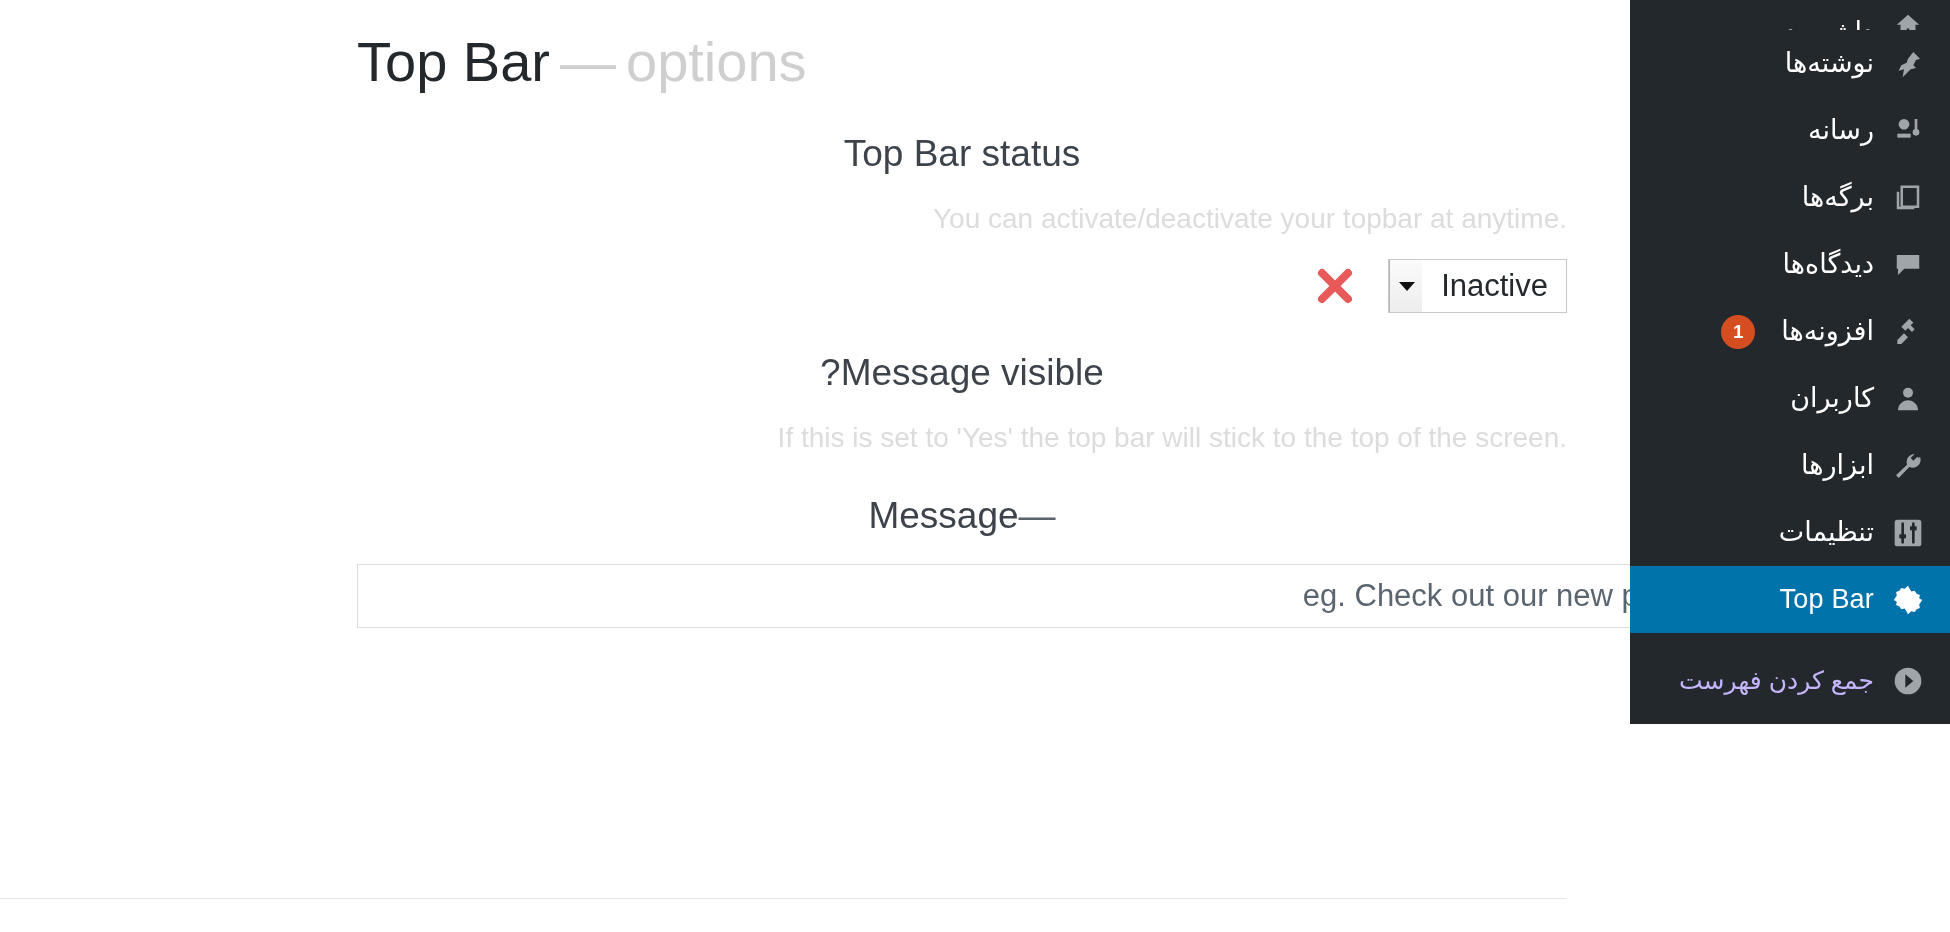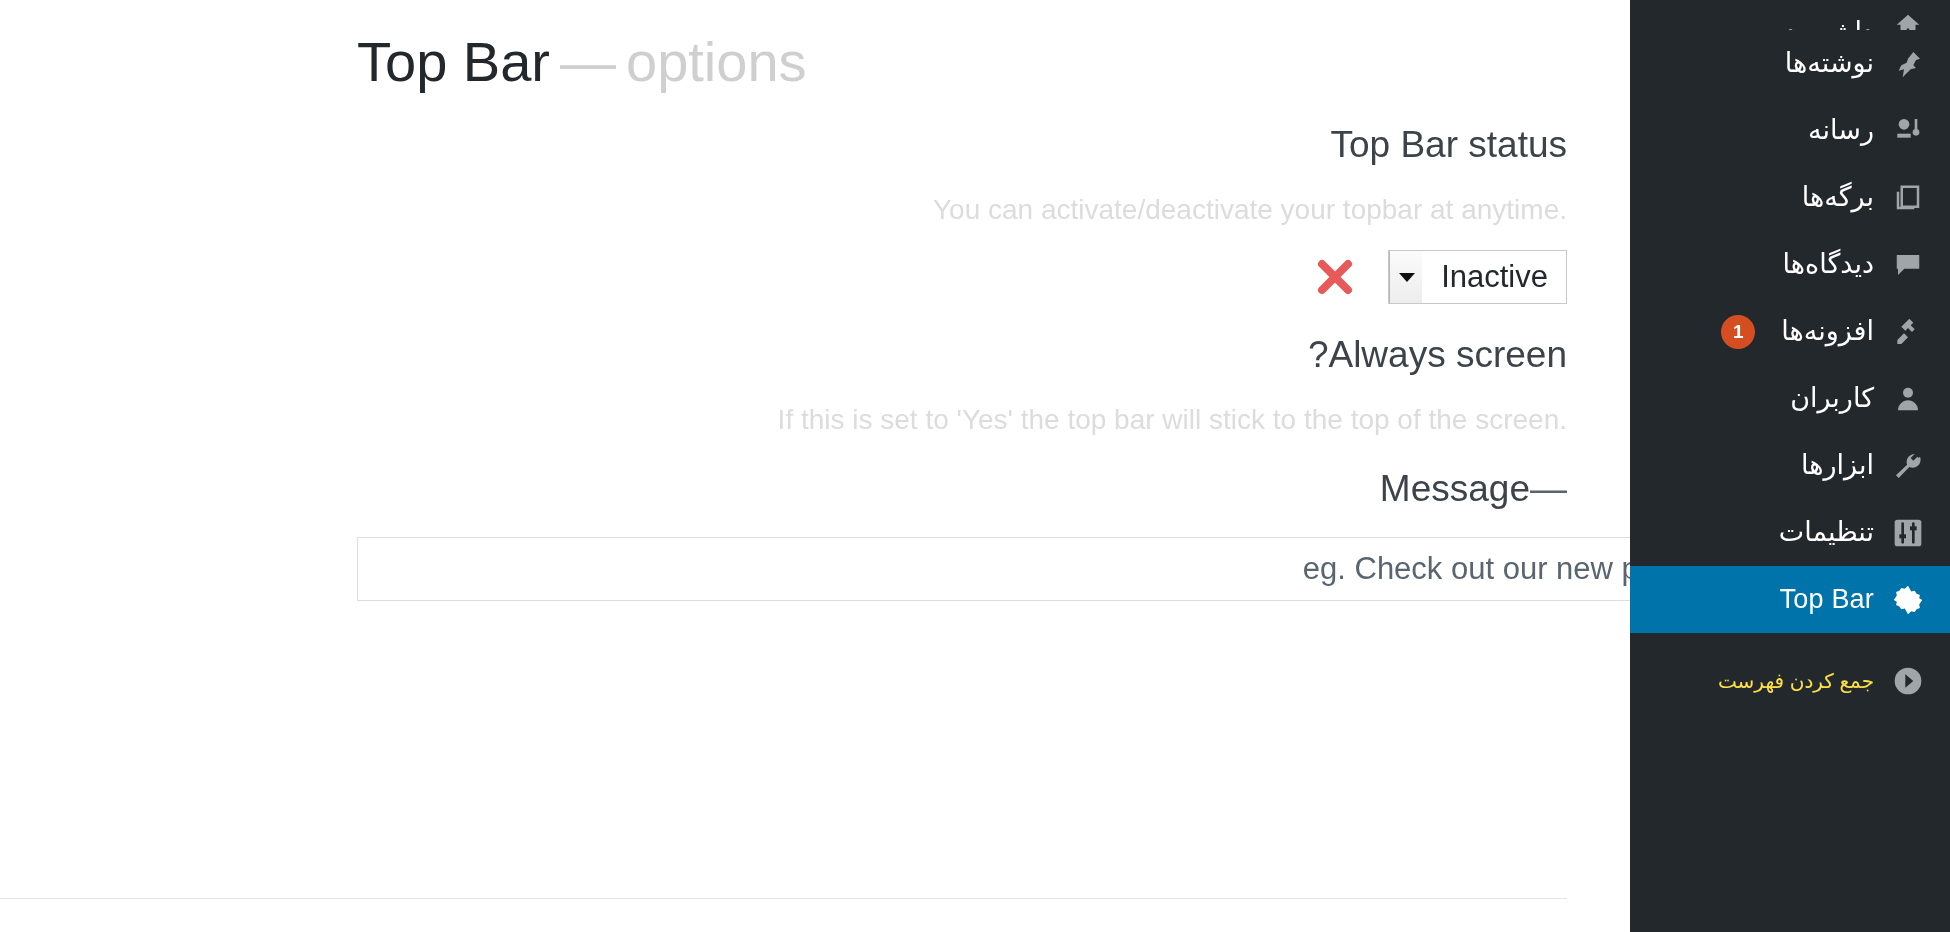--- a/index.html
+++ b/index.html
@@ -8,21 +8,21 @@
     background: #ffffff;
     font-family: "Liberation Sans", "DejaVu Sans", sans-serif;
     overflow: hidden;
   }
   #root { position: relative; width: 1950px; height: 932px; display: flex; flex-direction: row; }
 
   
   .admin-sidebar {
     position: absolute;
     top: 0; right: 0;
-    width: 320px; height: 932px;
+    width: 320px; height: 724px;
     background: #23282d;
     color: #eeeeee;
     order: 1;
     overflow: hidden;
   }
   .menu-item {
     position: relative;
     display: flex;
     flex-direction: row;
     align-items: center;
@@ -73,21 +73,21 @@
     left: -17px; top: 50%;
     transform: translateY(-50%);
     width: 0; height: 0;
     border-top: 17px solid transparent;
     border-bottom: 17px solid transparent;
     border-left: 17px solid #0073aa;
   }
 
   .menu-sep { height: 14px; background: #23282d; }
 
-  .menu-item.collapse-item .mi-label { color: #fde047; font-size: 20px; }
+  .menu-item.collapse-item .mi-label { color: #c4b5fd; font-size: 25px; }
   .menu-item.collapse-item .mi-icon { color: #a0a5aa; }
 
   
   .content {
     position: absolute;
     top: 0; right: 383px; left: 0;
     height: 932px;
     padding: 0;
     background: #ffffff;
     direction: rtl;
@@ -112,22 +112,22 @@
   .page-title .pt-dash { color: #cfcfcf; padding: 0 10px; }
   .page-title .pt-sub { color: #cfcfcf; }
 
   .field-block { padding: 0 0 0 320px; direction: ltr; text-align: right; }
 
   .field-label {
     font-size: 37px;
     font-weight: 400;
     color: #3c434a;
     line-height: 1.2;
-    margin-top: 29px;
-    text-align: right;
+    margin-top: 38px;
+    text-align: center;
     direction: ltr;
     white-space: nowrap;
   }
   .field-label.with-dash .fl-dash { color: #5b636b; padding-right: 0; }
 
   .field-desc {
     font-size: 28px;
     color: #dcdcdc;
     line-height: 1.3;
     margin-top: 24px;
@@ -240,21 +240,21 @@
               <g stroke="#e85a5a" stroke-width="8" stroke-linecap="round">
                 <line x1="8" y1="8" x2="34" y2="34"></line>
                 <line x1="34" y1="8" x2="8" y2="34"></line>
               </g>
             </svg>
           </span>
         </div>
       </div>
 
       <div class="field-block">
-        <div class="field-label">?Always screen</div>
+        <div class="field-label">?Message visible</div>
         <div class="field-desc">.If this is set to 'Yes' the top bar will stick to the top of the screen</div>
       </div>
 
       <div class="field-block">
         <div class="field-label with-dash">
           <span>Message</span><span class="fl-dash">—</span>
         </div>
         <div class="msg-input-wrap">
           <input class="msg-input" type="text" placeholder="!eg. Check out our new product right now" value="" style="">
         </div>

